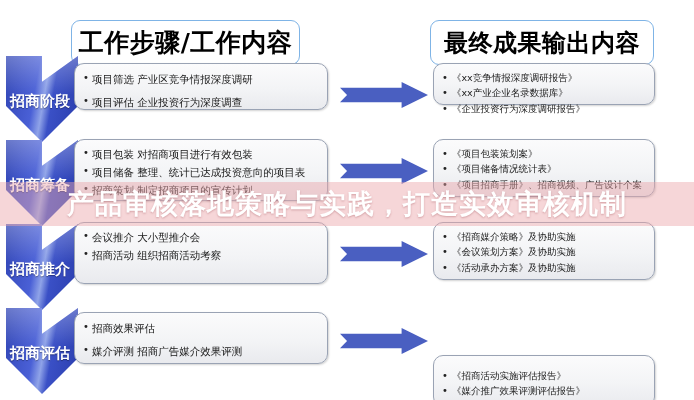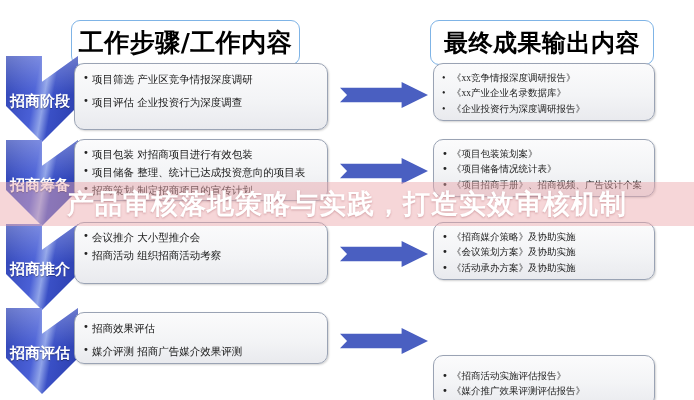--- a/index.html
+++ b/index.html
@@ -69,30 +69,30 @@
   .cbox li{
     font-size:10.5px;line-height:1.45;color:#1a1a1a;
     white-space:nowrap;
     padding-left:9px;position:relative;
     margin-bottom:3px;
   }
   .cbox li::before{
     content:"\2022";position:absolute;left:0;top:-1px;font-size:10px;color:#222;
   }
   .left-box{left:74px;width:254px;}
-  #lbox1{top:63px;height:67px;}
+  #lbox1{top:63px;height:47px;}
   #lbox2{top:139px;height:62px;}
   #lbox3{top:222px;height:62px;}
   #lbox4{top:312px;height:52px;}
   #lbox1 li,#lbox4 li{line-height:1.6;margin-bottom:6px;}
 
   
   .right-box{left:433px;width:222px;}
   .right-box li{font-size:9.5px;line-height:1.5;margin-bottom:1px;padding-left:10px;}
-  #rbox1{top:63px;height:58px;font-family:Liberation Serif, serif;}
+  #rbox1{top:63px;height:42px;}
   #rbox2{top:139px;height:58px;}
   #rbox3{top:222px;height:58px;}
   #rbox4{top:312px;height:52px;padding-top:13px;margin-top:43px;}
 
   
   .rarrow{
     position:absolute;left:340px;width:88px;height:26px;
     background:#4a5fc1;
     clip-path:polygon(0% 22%, 8% 50%, 0% 78%, 70% 78%, 70% 100%, 100% 50%, 70% 0%, 70% 22%);
   }

